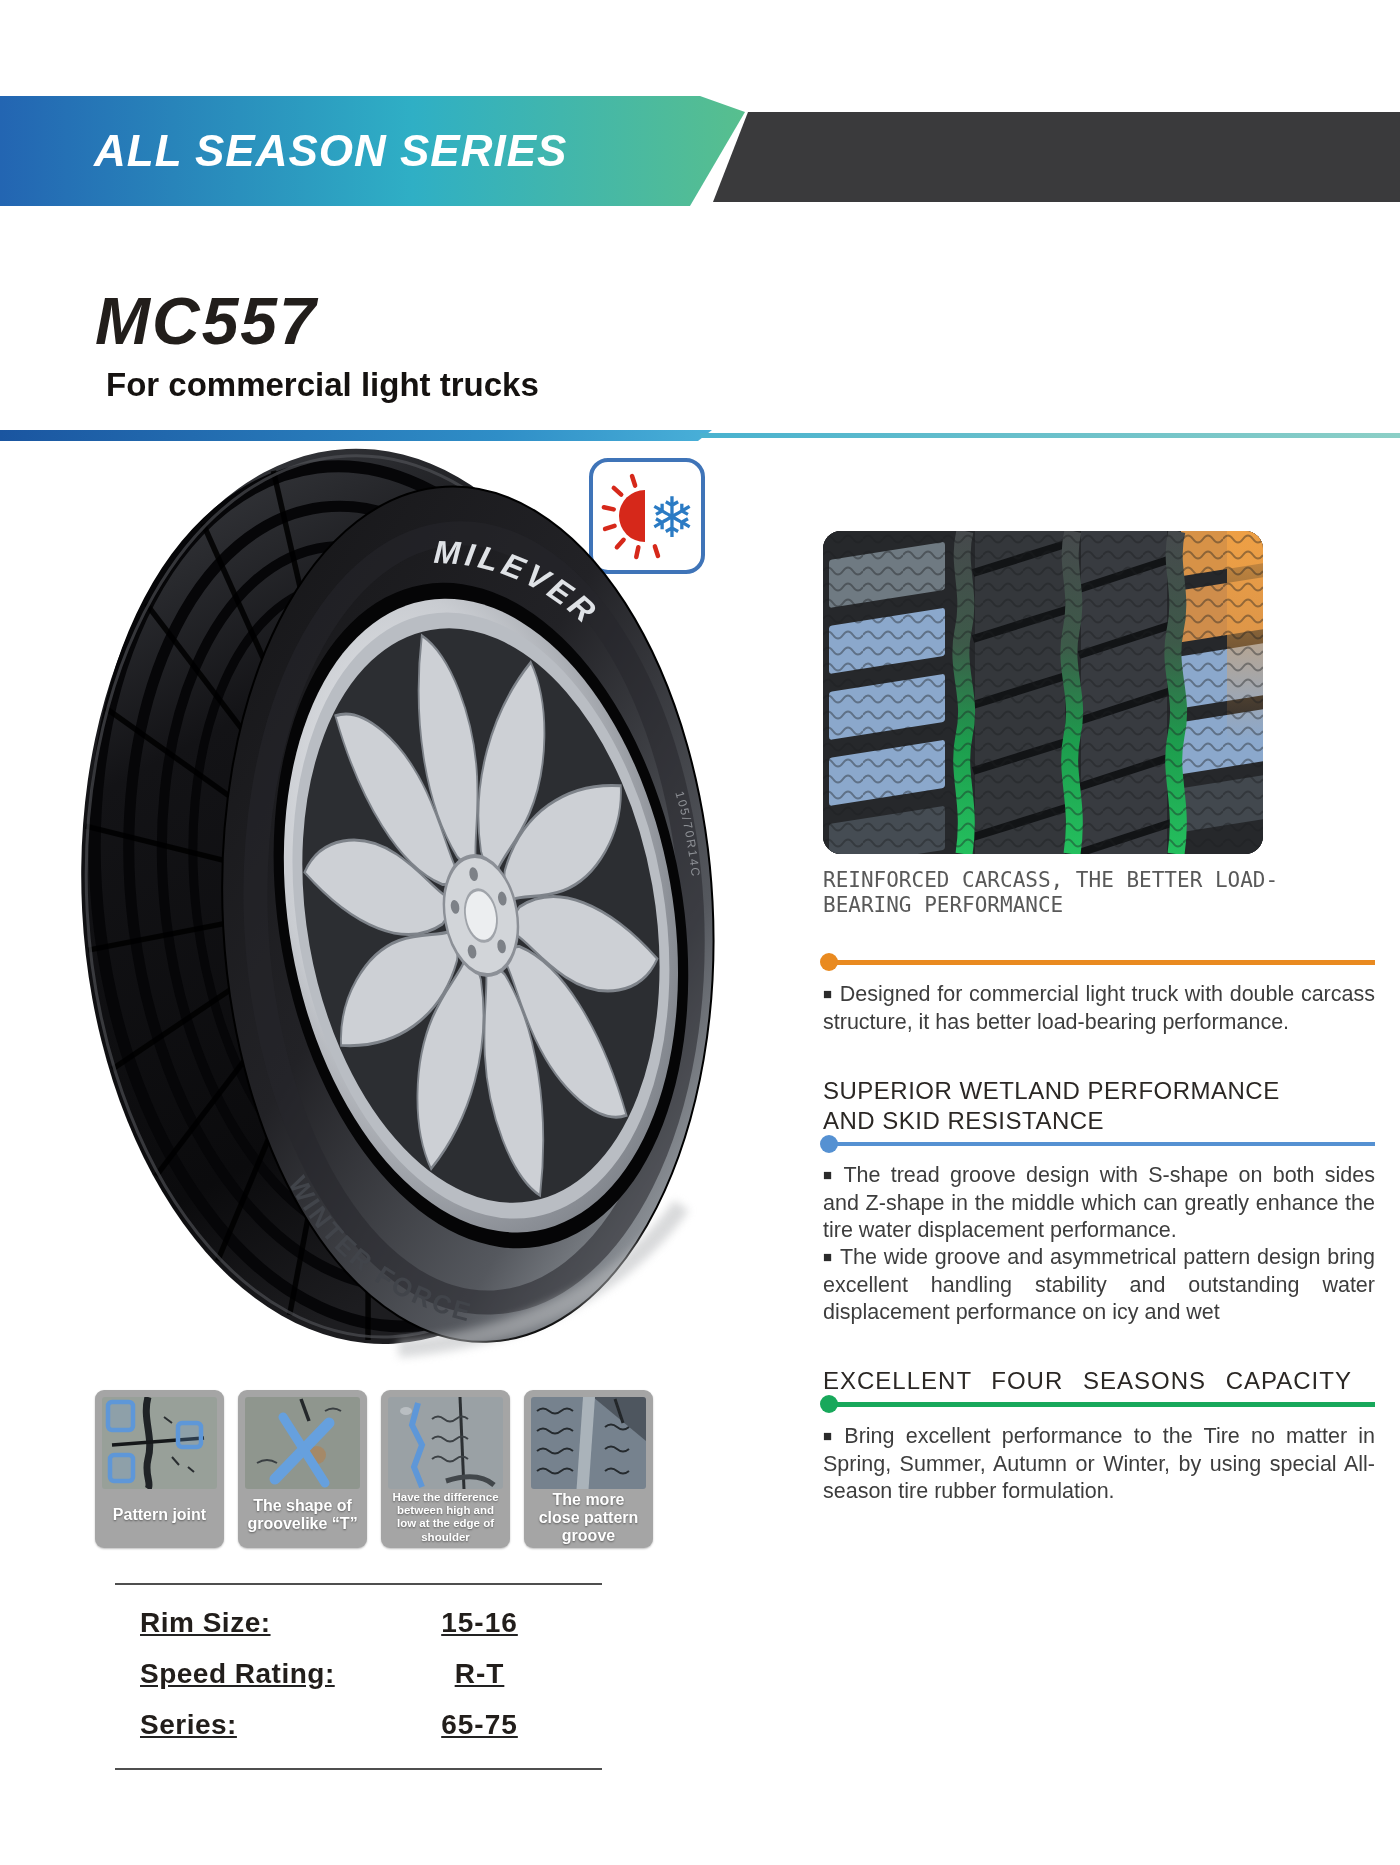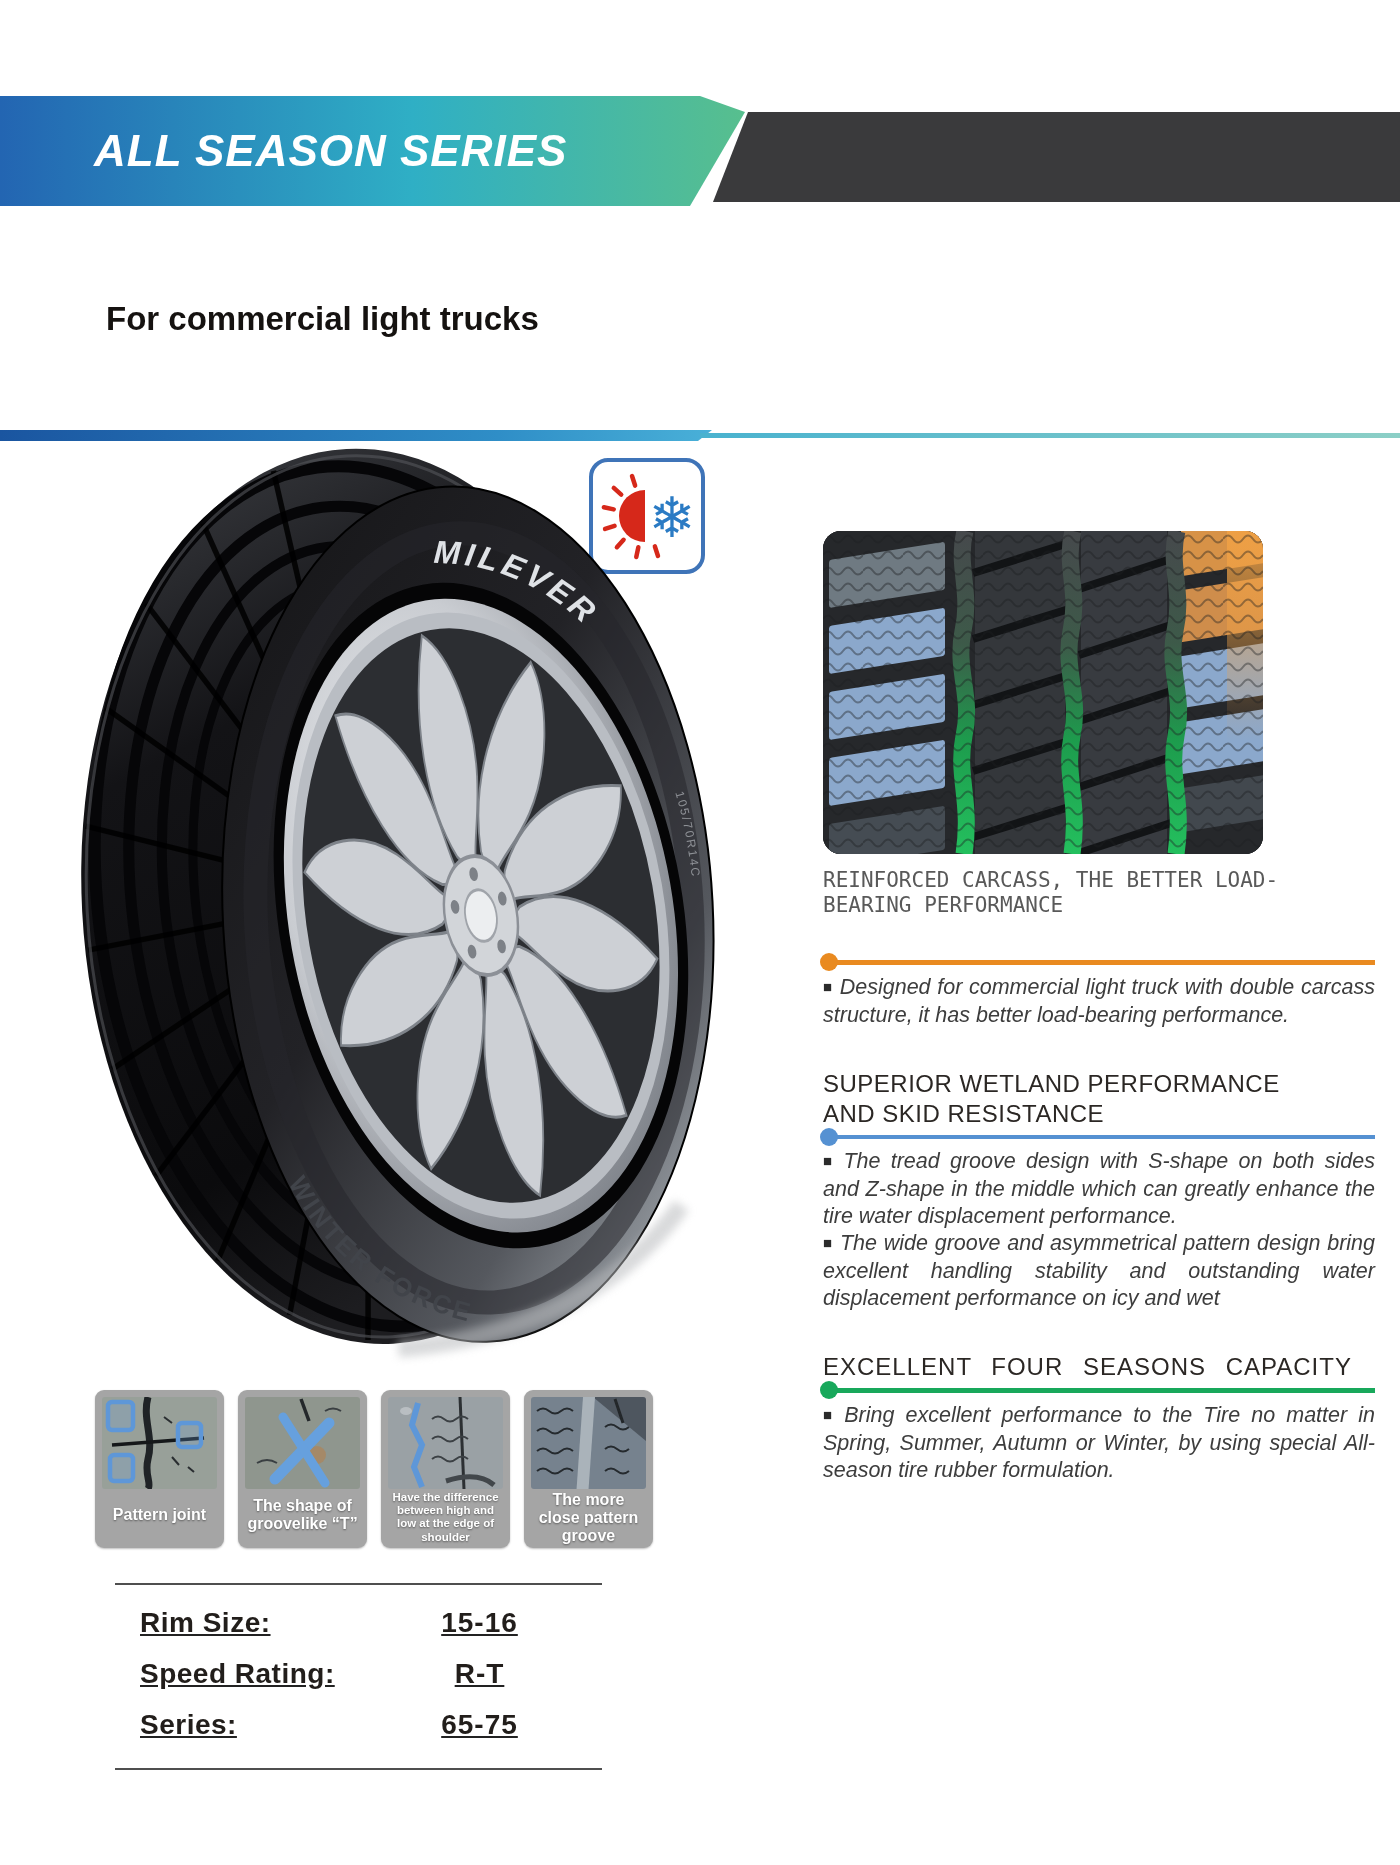--- a/index.html
+++ b/index.html
@@ -52,21 +52,21 @@
     font-size:21px; line-height:25px; color:#595959; letter-spacing:0px;
   }
   .rule { position:relative; margin-top:6px; height:4px; }
   .rule::before {
     content:""; position:absolute; left:-3px; top:-7px; width:18px; height:18px;
     border-radius:50%; background:inherit;
   }
   .rule.orange { background:#e98a20; height:5px; margin-top:42px; }
   .rule.blue   { background:#5591d2; }
   .rule.green  { background:#18a85b; height:5px; }
-  .bullets { margin-top:9px;font-style:italic; }
+  .bullets { margin-top:16px; }
   .bullet {
     font-size:21.5px; line-height:27px; color:#3d3d3d; text-align:justify;
   }
   .bq { font-size:15px; color:#2b2b2b; margin-right:7px; position:relative; top:-2px; }
   .sec-heading {
     margin-top:40px; font-size:24px; line-height:30px; font-weight:normal;
     color:#2b2724; letter-spacing:0.5px; max-width:500px;
   }
   .sec-heading.wide { max-width:none; word-spacing:12px; letter-spacing:1px; }
   
@@ -99,20 +99,21 @@
 <body>
 
 <div class="page">
 
   <div class="header-darkbar"></div>
   <div class="banner">
     <div class="banner-title">ALL SEASON SERIES</div>
   </div>
 
   <div class="title-block">
+    <div class="model">MC557</div>
     <div class="audience">For commercial light trucks</div>
   </div>
   <div class="rule-main-left"></div>
   <div class="rule-main-right"></div>
 
   <div class="badge">
     <svg viewBox="0 0 118 118" width="118" height="118">
       <rect x="3" y="3" width="112" height="112" rx="17" fill="#ffffff" stroke="#3f74b8" stroke-width="4"></rect>
       <path d="M57,33 A26,26 0 1 0 57,85 Z" fill="#d6281a"></path>
       <g transform="translate(57,59)" stroke="#d6281a" stroke-width="4.5" stroke-linecap="round">

